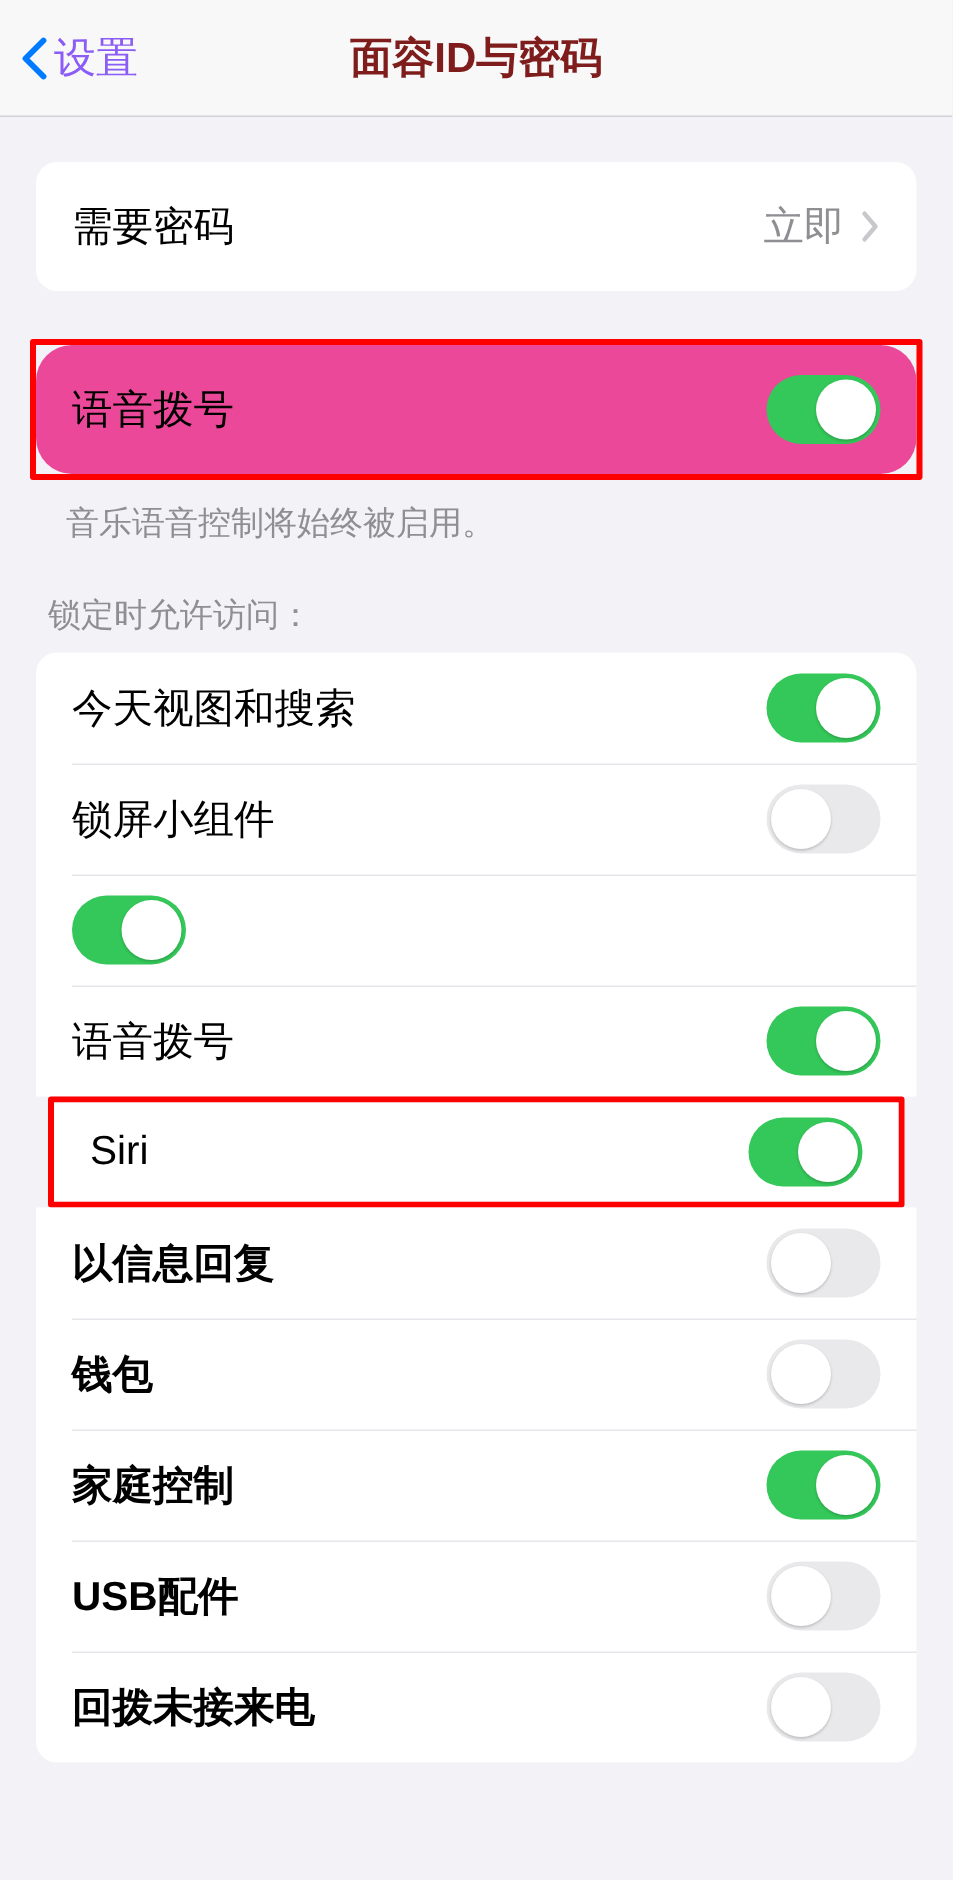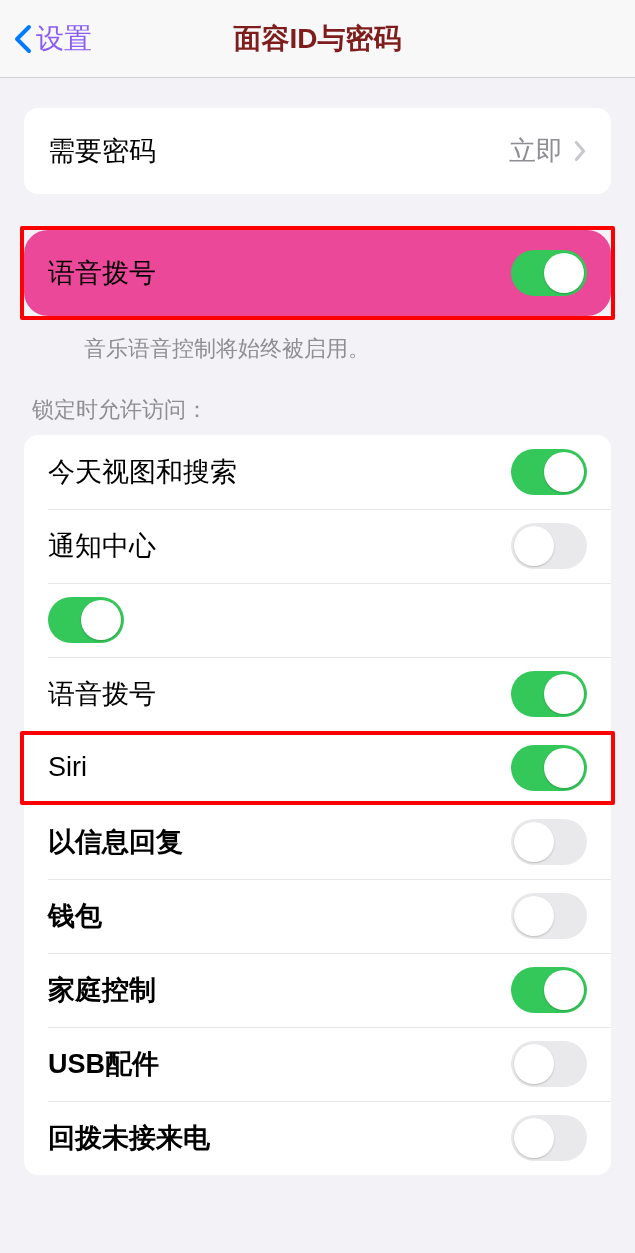--- a/index.html
+++ b/index.html
@@ -74,21 +74,20 @@
       font-size: 27px;
       color: #8e8e93;
     }
     .chevron { color: #c7c7cc; }
 
     .footer-text {
       font-size: 22px;
       color: #8e8e93;
       padding: 14px 44px 0 44px;
       line-height: 1.4;
-      margin-left: 40px;
     }
     .section-header {
       font-size: 22px;
       color: #8e8e93;
       padding: 30px 44px 10px 32px;
     }
 
     .toggle {
       width: 76px;
       height: 46px;
@@ -163,33 +162,33 @@
   <div class="footer-text">音乐语音控制将始终被启用。</div>
 
   <div class="section-header">锁定时允许访问：</div>
 
   <div class="card" style="border-bottom-left-radius:0;border-bottom-right-radius:0;">
     <div class="row">
       <span class="row-label">今天视图和搜索</span>
       <div class="toggle on"></div>
     </div>
     <div class="row">
-      <span class="row-label">通知中心</span>
+      <span class="row-label">锁屏小组件</span>
       <div class="toggle off"></div>
     </div>
     <div class="row">
       <div class="toggle on"></div>
     </div>
     <div class="row">
       <span class="row-label">语音拨号</span>
       <div class="toggle on"></div>
     </div>
   </div>
 
-  <div style="margin: 0 20px; border: 4px solid #ff0000; border-radius:2px;">
+  <div style="margin: 0 32px; border: 4px solid #ff0000; border-radius:2px;">
     <div style="background:#fff;">
       <div class="row" style="min-height:66px;">
         <span class="row-label">Siri</span>
         <div class="toggle on"></div>
       </div>
     </div>
   </div>
 
   <div class="card" style="border-top-left-radius:0;border-top-right-radius:0;font-weight:bold;">
     <div class="row">

